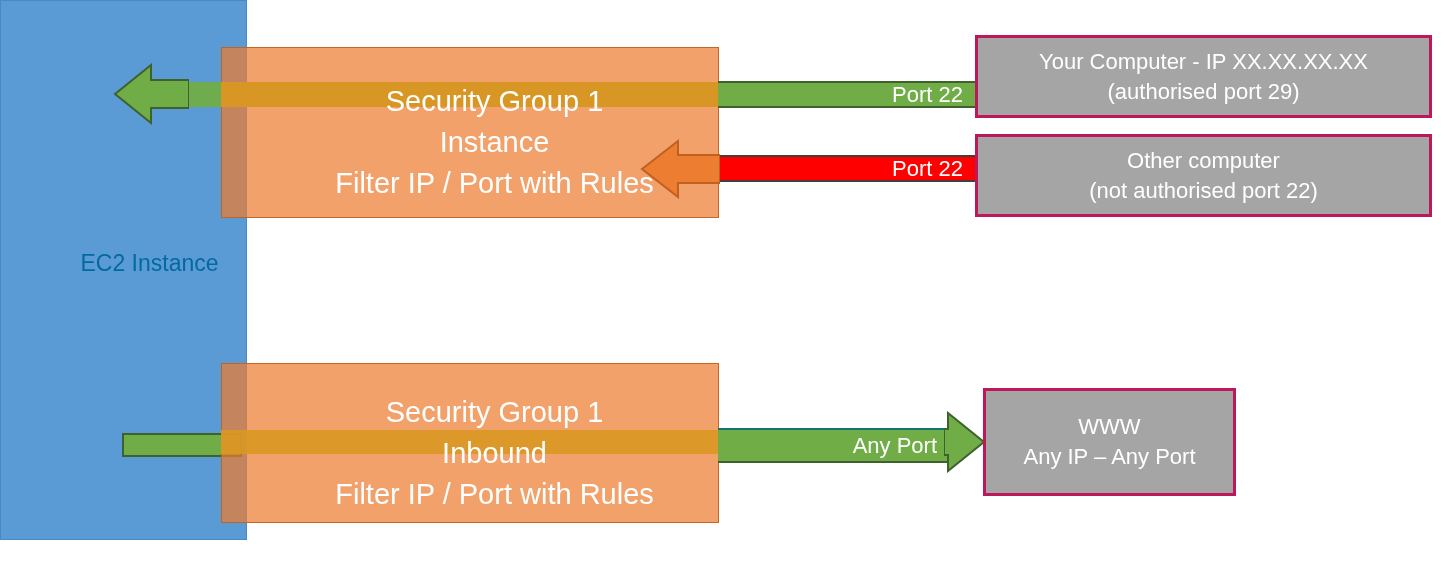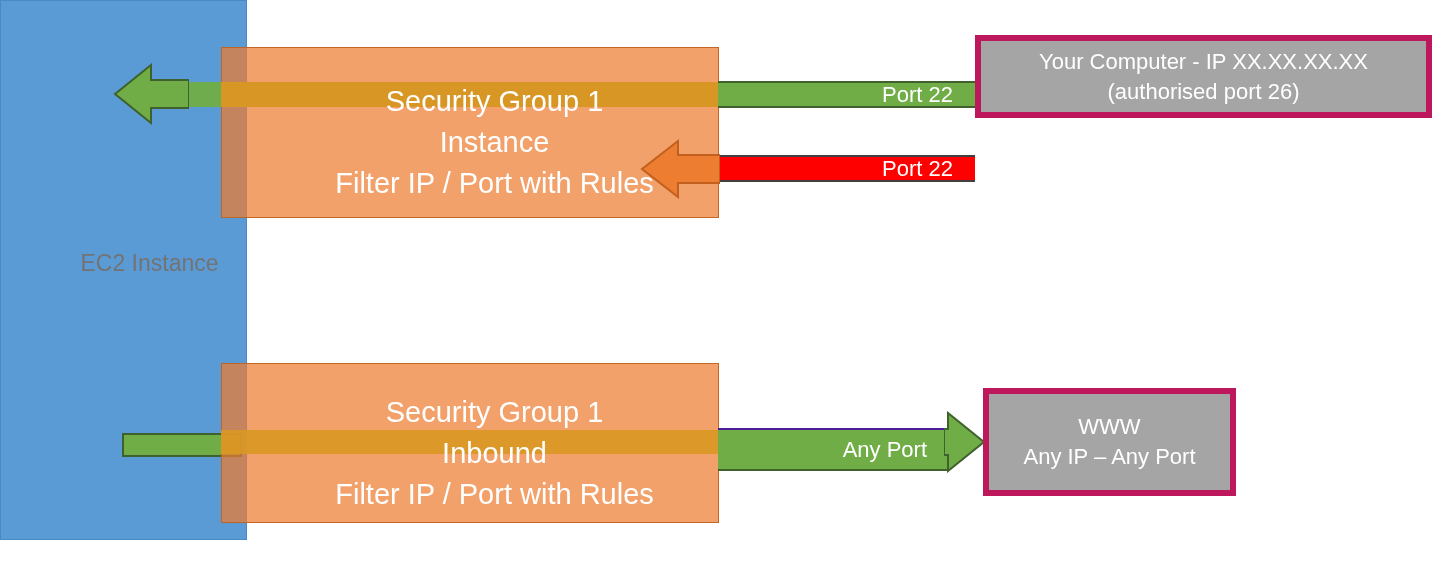--- a/index.html
+++ b/index.html
@@ -27,21 +27,21 @@
     background: #5B9BD5;
     border: 1px solid #4a8ac4;
     z-index: 1;
   }
   .ec2-label {
     position: absolute;
     left: 27px;
     top: 248px;
     width: 245px;
     text-align: center;
-    color: #737373;
+    color: #0369a1;
     font-size: 23px;
     line-height: 1.32;
     z-index: 6;
     pointer-events: none;
   }
 
   
   .sg-box {
     position: absolute;
     box-sizing: border-box;
@@ -68,21 +68,21 @@
   
   .bar {
     position: absolute;
     box-sizing: border-box;
     display: flex;
     align-items: center;
     justify-content: flex-end;
     color: #ffffff;
     font-size: 22px;
   }
-  .bar .bar-label { padding-right: 22px; white-space: nowrap; }
+  .bar .bar-label { padding-right: 12px; white-space: nowrap; }
 
   
   .bar-green-in {
     left: 718px;
     top: 81px;
     width: 257px;
     height: 27px;
     background: #70AD47;
     border-top: 2px solid #3f612d;
     border-bottom: 2px solid #3f612d;
@@ -97,23 +97,23 @@
     background: #FF0000;
     border-top: 2px solid #404040;
     border-bottom: 2px solid #404040;
     z-index: 5;
   }
   
   .bar-green-out {
     left: 718px;
     top: 428px;
     width: 231px;
-    height: 43px;
+    height: 35px;
     background: #70AD47;
-    border-top: 2px solid #4c1d95;
+    border-top: 2px solid #0f766e;
     border-bottom: 2px solid #3f612d;
     z-index: 5;
   }
   
   .bar-green-stub {
     left: 122px;
     top: 433px;
     width: 120px;
     height: 24px;
     background: #70AD47;
@@ -149,21 +149,21 @@
   
   .arrowhead {
     position: absolute;
   }
 
   
   .gray-box {
     position: absolute;
     box-sizing: border-box;
     background: #A5A5A5;
-    border: 6px solid #be185d;
+    border: 3px solid #be185d;
     display: flex;
     flex-direction: column;
     align-items: center;
     justify-content: center;
     text-align: center;
     color: #ffffff;
     font-size: 22px;
     line-height: 1.35;
     z-index: 8;
   }
@@ -200,21 +200,25 @@
 
   <div class="bar bar-green-in">
     <span class="bar-label">Port 22</span>
   </div>
   <div class="bar bar-red-in">
     <span class="bar-label">Port 22</span>
   </div>
 
   <div class="gray-box gray-yourpc">
     <div>Your Computer - IP XX.XX.XX.XX</div>
-    <div class="line2">(authorised port 26)</div>
+    <div class="line2">(authorised port 29)</div>
+  </div>
+  <div class="gray-box gray-other">
+    <div>Other computer</div>
+    <div class="line2">(not authorised port 22)</div>
   </div>
 
   <div class="bar bar-green-stub"></div>
 
   <div class="sg-box sg-outbound"></div>
   <div class="bar bar-green-outbody-blend"></div>
 
   <div class="sg-text sg-text-outbound">
     <div>Security Group 1</div>
     <div>Inbound</div>

